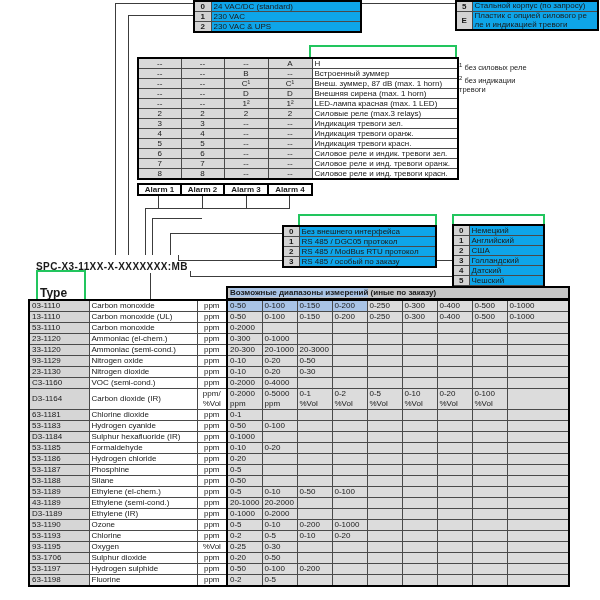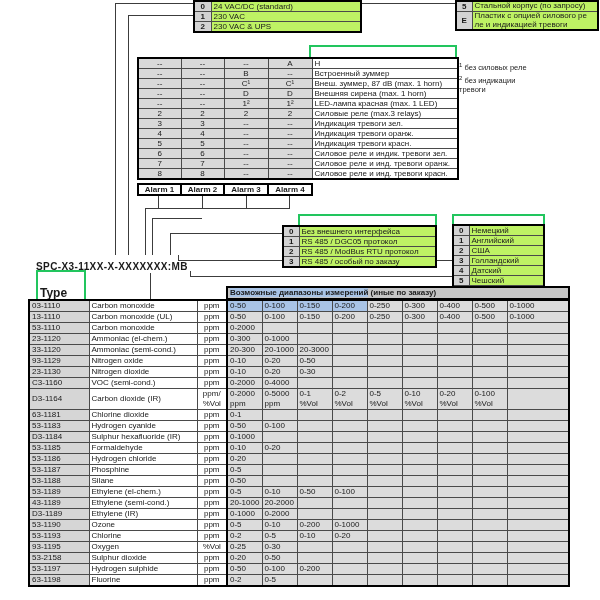--- a/index.html
+++ b/index.html
@@ -3,21 +3,21 @@
 <meta charset="utf-8">
 <style>
   *{box-sizing:border-box;margin:0;padding:0}
   html,body{width:600px;height:600px;background:#fff;overflow:hidden}
   body{position:relative;font-family:"Liberation Sans",sans-serif;color:#1a1a1a;-webkit-font-smoothing:antialiased}
   .abs{position:absolute}
   table{border-collapse:collapse;table-layout:fixed}
   td{border:1px solid #4a4a4a;font-size:8px;line-height:9px;height:9px;padding:0 2px;white-space:nowrap;overflow:hidden;vertical-align:middle}
   .box2{border:2px solid #000}
   .id-cell{background:#d3d3d3;text-align:center;font-weight:bold}
-  .label-cell{background:#bef264}
+  .label-cell{background:#0ea5e9}
   .wrap{white-space:normal;line-height:8.5px}
   .hdr-box{border:2px solid #22c55e;background:#fff;font-size:8px;font-weight:bold;line-height:10px;padding:16px 2px;overflow:hidden;white-space:nowrap}
   
   .code-cell{background:#d9d9d9;text-align:center}
   .desc-cell{background:#fff}
   sup{font-size:6px;vertical-align:super;line-height:0}
   .alarm-footer td{font-weight:bold;background:#fff;border:2px solid #000;text-align:center;height:9px}
   
   .footnotes{font-size:7.5px;line-height:9px;width:72px;color:#222}
   .footnotes div{margin-bottom:4px;white-space:normal}
@@ -609,21 +609,21 @@
         <td class="range-cell">0-30</td>
         <td class="range-cell"></td>
         <td class="range-cell"></td>
         <td class="range-cell"></td>
         <td class="range-cell"></td>
         <td class="range-cell"></td>
         <td class="range-cell"></td>
         <td class="range-cell"></td>
       </tr>
       <tr>
-        <td class="type-cell">53-2158</td>
+        <td class="type-cell">53-1706</td>
         <td class="gas-cell">Sulphur dioxide</td>
         <td class="unit-cell">ppm</td>
         <td class="range-cell">0-20</td>
         <td class="range-cell">0-50</td>
         <td class="range-cell"></td>
         <td class="range-cell"></td>
         <td class="range-cell"></td>
         <td class="range-cell"></td>
         <td class="range-cell"></td>
         <td class="range-cell"></td>

